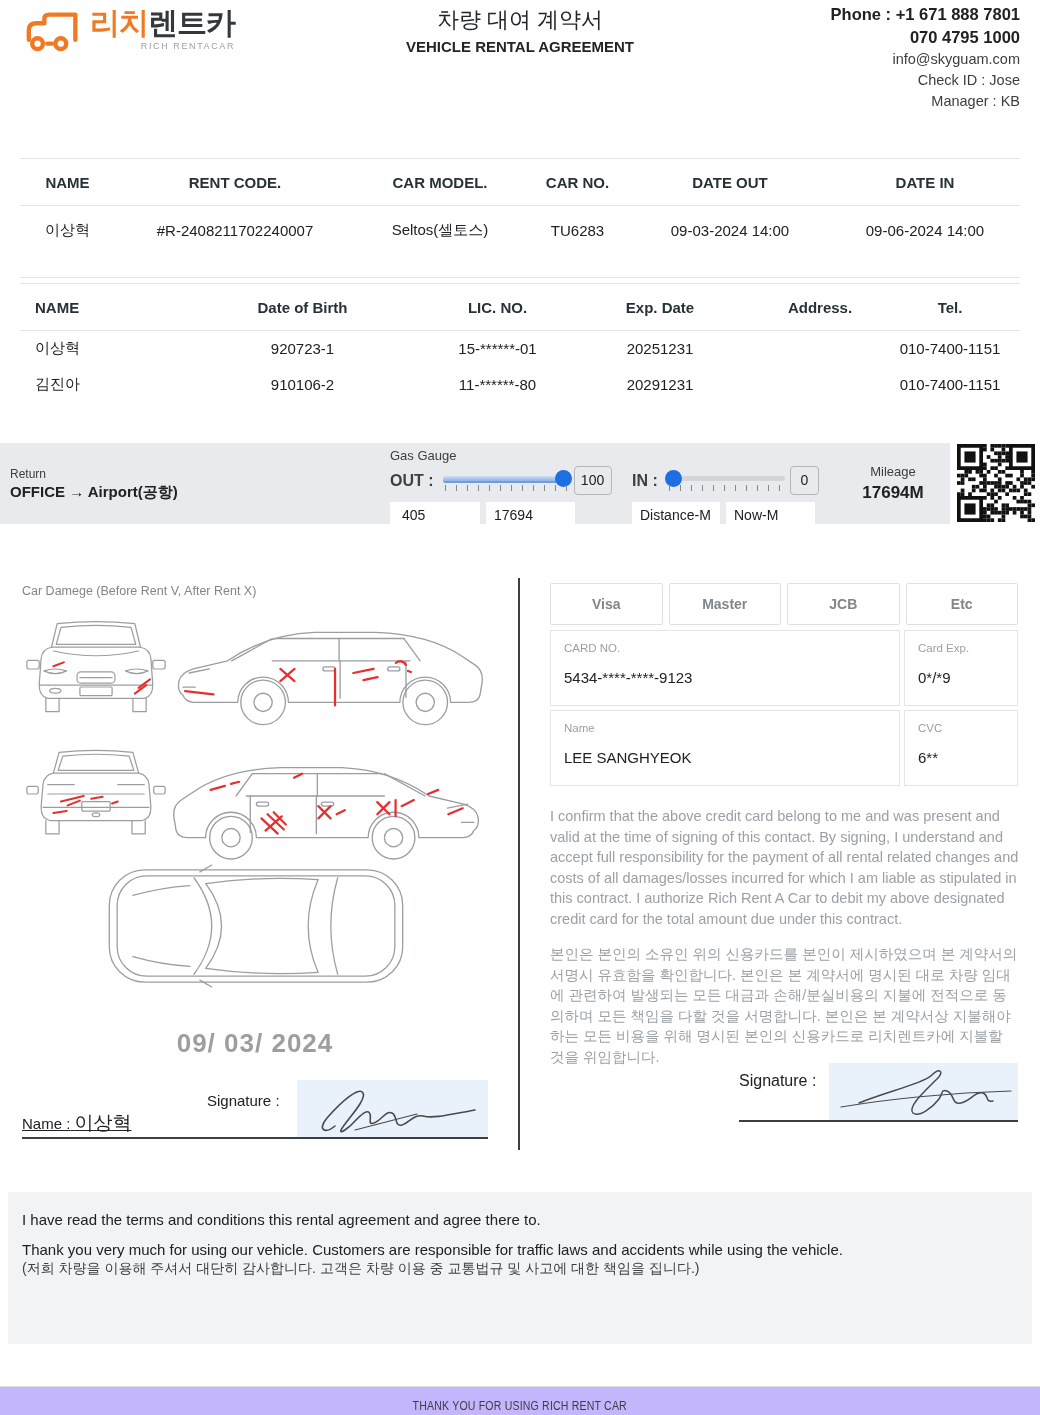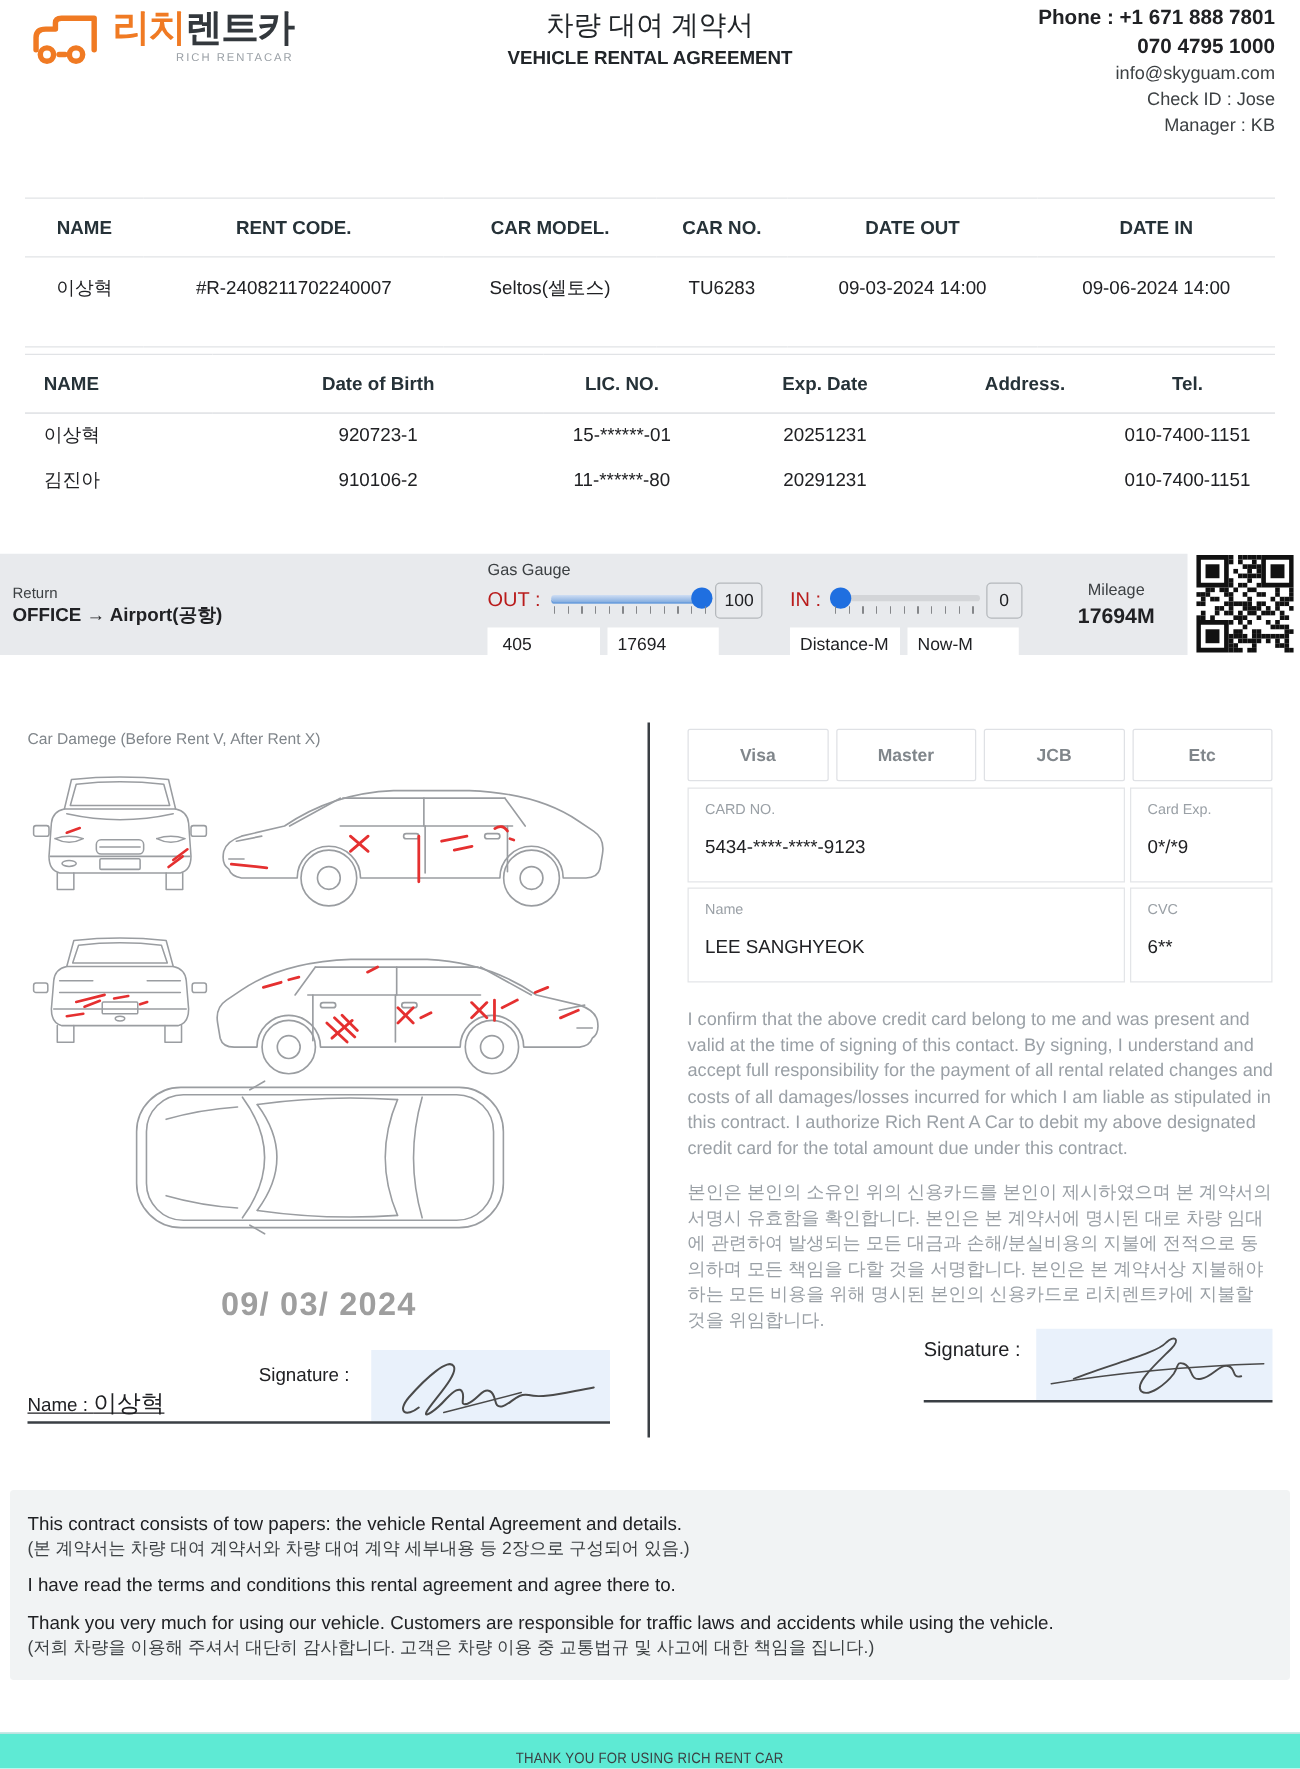--- a/index.html
+++ b/index.html
@@ -32,21 +32,21 @@
   .t2 th { border-top:1px solid #e1e3e6; border-bottom:1px solid #e1e3e6; height:47px;
            font-size:15px; color:#263238; font-weight:bold; text-align:center; }
   .t2 td { height:36px; font-size:15px; text-align:center; vertical-align:middle; }
   .t2 th:first-child, .t2 td:first-child { text-align:left; padding-left:15px; }
   
   .info-bar { position:absolute; left:0; top:443px; width:950px; height:81px; background:#e8eaed; }
   .return-label { position:absolute; left:10px; top:24px; font-size:12px; color:#3c4043; }
   .return-value { position:absolute; left:10px; top:40px; font-size:15px; font-weight:bold; color:#202124; }
   .gas-label { position:absolute; left:390px; top:5px; font-size:13px; color:#3c4043; }
   .slider-row { position:absolute; display:flex; align-items:center; }
-  .slider-label { font-size:16px; font-weight:normal; color:#b91c1c; margin-right:9px; }
+  .slider-label { font-size:16px; font-weight:bold; color:#404040; margin-right:9px; }
   .slider { position:relative; height:22px; }
   .slider .track { position:absolute; left:0; right:0; top:6px; height:5px; border-radius:3px; background:#d3d5d8; }
   .slider.out .track { background:linear-gradient(#cfdef3,#8fb4e3); box-shadow:0 2px 0 #6d9fdd; }
   .slider .thumb { position:absolute; top:0; width:17px; height:17px; border-radius:50%; background:#1f6fe0; }
   .slider .ticks { position:absolute; left:2px; right:2px; top:15px; height:6px;
     background:repeating-linear-gradient(to right,#85878a 0 1px,transparent 1px 11px); }
   .val-box { height:29px; border:1px solid #b4b8bc; border-radius:4px; text-align:center;
              font-size:14px; color:#202124; line-height:27px; margin-left:5px; }
   .bar-input { position:absolute; top:59px; height:26px; background:#fff; border:none;
                font-size:14px; color:#202124; padding:0 8px; font-family:inherit; }
@@ -88,21 +88,21 @@
   .sig-label-right { position:absolute; left:739px; top:1072px; font-size:16px; }
   .sig-pad-right { left:829px; top:1063px; width:189px; height:57px; }
   .underline-right { position:absolute; left:739px; top:1120px; width:279px; border-top:2px solid #3a3f44; }
   
   .notes-box { position:absolute; left:8px; top:1192px; width:1024px; height:152px;
                background:#f1f3f4; border-radius:3px; padding:18px 14px; }
   .note { margin-bottom:11px; }
   .note .en { font-size:15px; color:#202124; line-height:19px; }
   .note .kr { font-size:14px; color:#3c4043; line-height:19px; }
   .bottom-strip { position:absolute; left:0; top:1386px; width:1040px; height:29px;
-                  border-top:1px solid #dde0e3; background:#5eead4; text-align:center; }
+                  border-top:1px solid #dde0e3; background:#c4b5fd; text-align:center; }
   .thanks { display:inline-block; margin-top:12px; font-size:12px; color:#3c4043;
             transform:scaleX(0.88); letter-spacing:0.2px; }
 </style>
 </head>
 <body>
 
 <div class="page">
 
   <div class="logo">
     <span>
@@ -596,24 +596,20 @@
   <div class="sig-pad sig-pad-right">
     <svg width="189" height="57" viewBox="0 0 189 57">
       <path d="M30,40 C60,28 96,20 104,11 C110,5 116,8 108,16 C96,28 78,44 84,50 C90,55 104,44 110,36 C114,30 112,26 118,28 C126,31 122,42 132,40 C142,38 146,28 154,30 C160,32 156,40 164,38" stroke="#4a4a4a" stroke-width="1.5" fill="none" stroke-linecap="round"></path>
       <path d="M12,44 C60,36 120,30 182,28" stroke="#4a4a4a" stroke-width="1.2" fill="none" stroke-linecap="round"></path>
     </svg>
   </div>
   <div class="underline-right"></div>
 
   <div class="notes-box">
     <div class="note">
-      <div class="en">This contract consists of tow papers: the vehicle Rental Agreement and details.</div>
-      <div class="kr">(본 계약서는 차량 대여 계약서와 차량 대여 계약 세부내용 등 2장으로 구성되어 있음.)</div>
-    </div>
-    <div class="note">
       <div class="en">I have read the terms and conditions this rental agreement and agree there to.</div>
     </div>
     <div class="note">
       <div class="en">Thank you very much for using our vehicle. Customers are responsible for traffic laws and accidents while using the vehicle.</div>
       <div class="kr">(저희 차량을 이용해 주셔서 대단히 감사합니다. 고객은 차량 이용 중 교통법규 및 사고에 대한 책임을 집니다.)</div>
     </div>
   </div>
 
   <div class="bottom-strip">
     <span class="thanks">THANK YOU FOR USING RICH RENT CAR</span>

